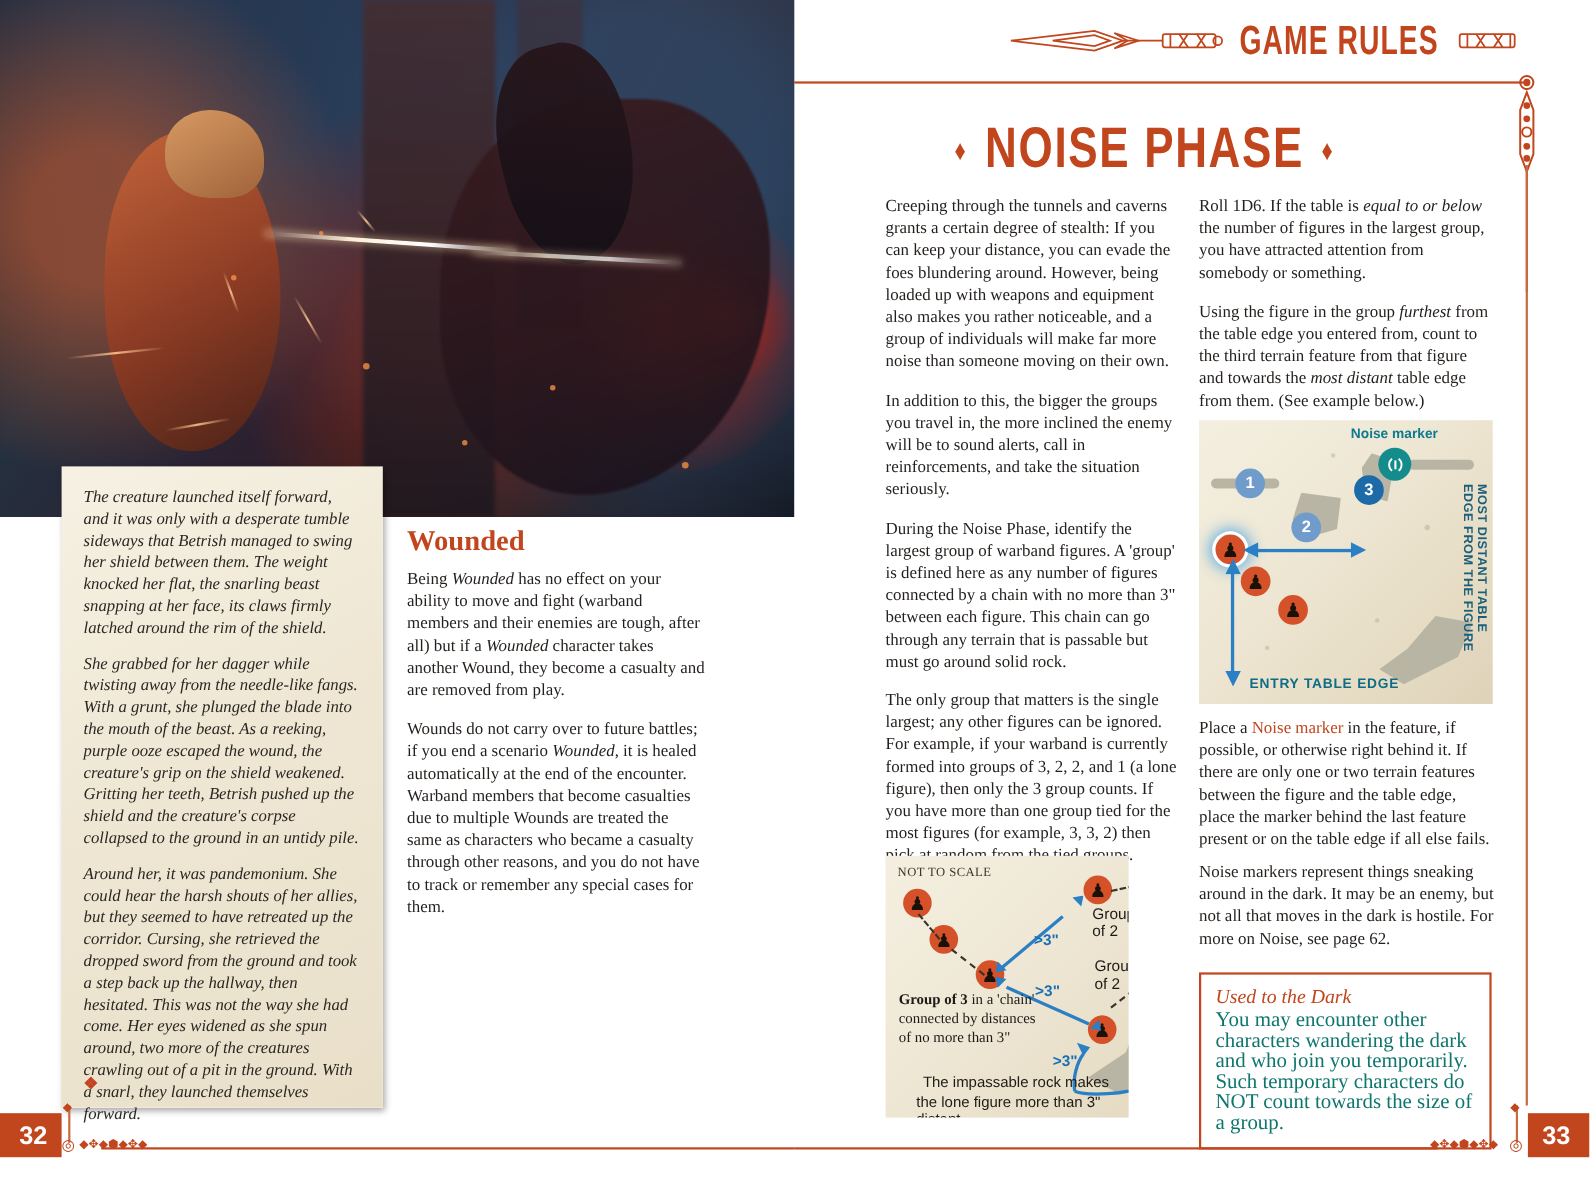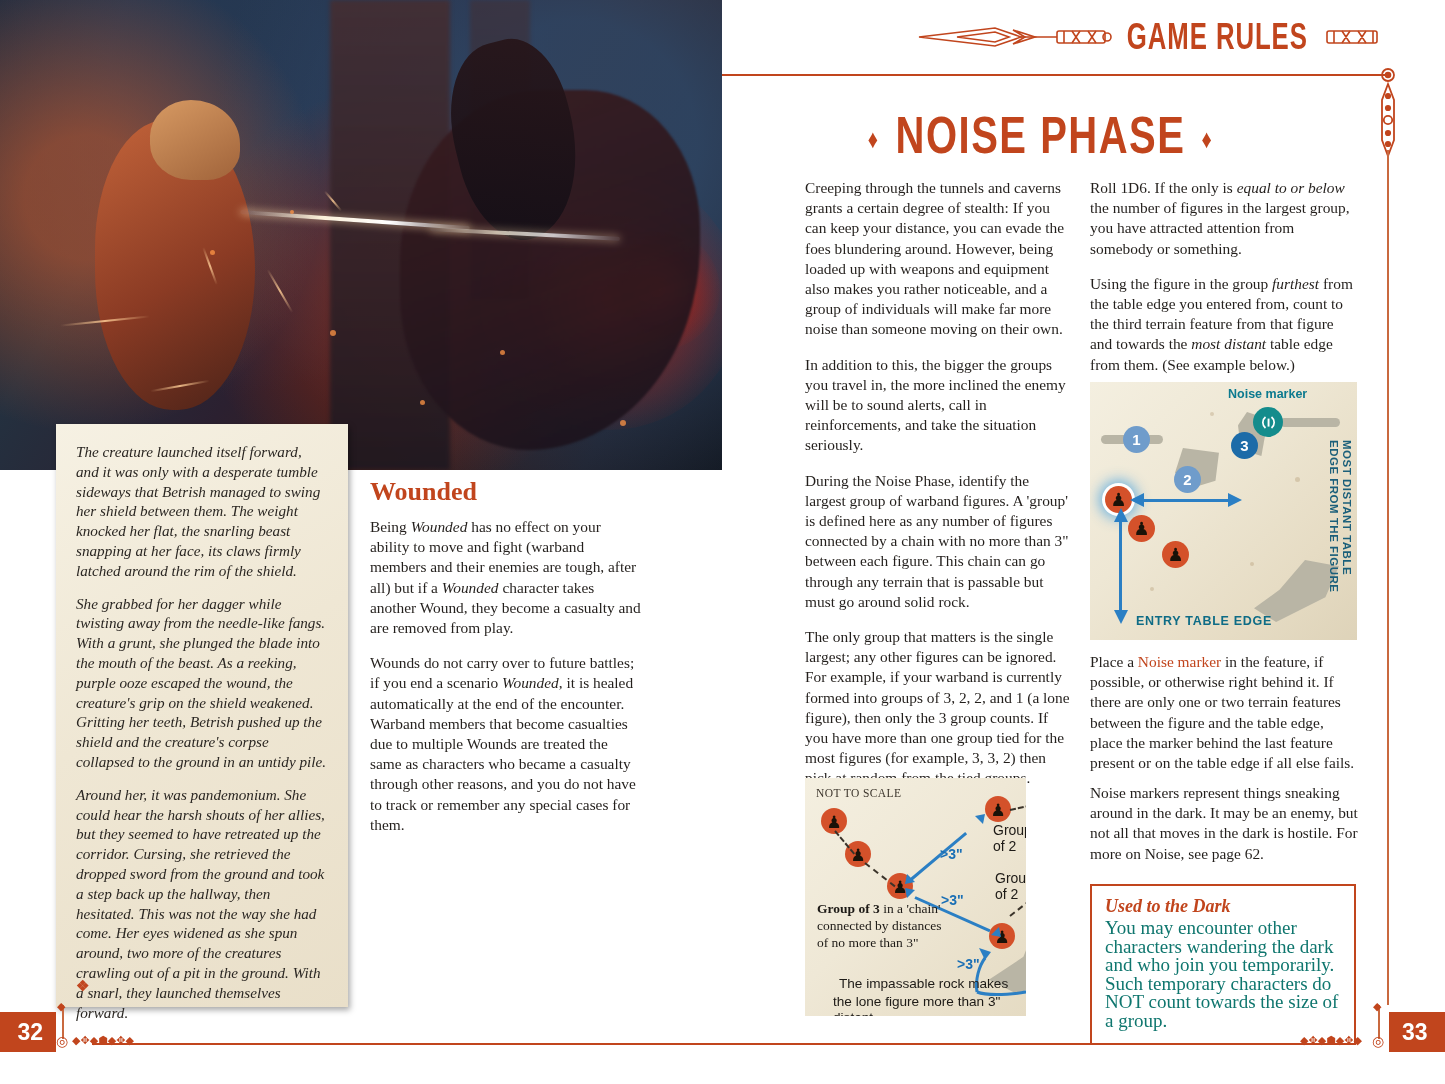--- a/index.html
+++ b/index.html
@@ -81,21 +81,21 @@
   .cfig .silh{position:absolute;left:50%;top:52%;transform:translate(-50%,-50%);color:#1a1208;font-size:17px;line-height:17px;}
   .dash{position:absolute;border-top:2px dashed #3a332a;height:0;transform-origin:left center;}
   .barrow{position:absolute;height:3px;background:#2b7fc4;transform-origin:left center;}
   .ctxt{position:absolute;font-family:"Liberation Sans",sans-serif;font-size:12.5px;color:#1d1a16;line-height:16px;}
   .ctxt.blue{color:#1a6fb5;font-weight:bold;font-size:14px;}
   .ctxt.ser{font-family:Liberation Serif, serif;font-size:13.5px;line-height:17px;}
   .ctxt.ser b{font-weight:bold;}
 
   .sidebar{position:absolute;left:368px;top:884px;width:266px;box-sizing:border-box;
     border:2px solid #c1451d;padding:10px 13px 12px 13px;}
-  .sidebar h4{margin:0 0 2px 0;font-family:"Liberation Serif",serif;font-style:italic;font-weight:bold;
+  .sidebar h4{margin:0 0 2px 0;font-family:"Liberation Serif",serif;font-style:italic;font-weight:normal;
     font-size:18px;color:#c1451d;}
   .sidebar p{margin:0;font-size:19px;line-height:18.6px;color:#0f766e;}
 
   
   .pnum{position:absolute;width:56px;height:40px;background:#c1451d;color:#fff;
     font-family:"Liberation Sans",sans-serif;font-weight:bold;font-size:23px;display:flex;align-items:center;justify-content:center;}
   .pnum.left{left:0;top:1012px;justify-content:flex-end;padding-right:13px;box-sizing:border-box;}
   .pnum.right{right:0;top:1012px;justify-content:flex-start;padding-left:13px;box-sizing:border-box;}
   .foot-rule{position:absolute;height:2px;background:#c1451d;}
   .vrule{position:absolute;width:2px;background:#c9693f;}
@@ -196,21 +196,21 @@
     </div>
 
     <div class="col col-left">
       <p class="body-p">Creeping through the tunnels and caverns grants a certain degree of stealth: If you can keep your distance, you can evade the foes blundering around. However, being loaded up with weapons and equipment also makes you rather noticeable, and a group of individuals will make far more noise than someone moving on their own.</p>
       <p class="body-p">In addition to this, the bigger the groups you travel in, the more inclined the enemy will be to sound alerts, call in reinforcements, and take the situation seriously.</p>
       <p class="body-p"><span>During the Noise Phase, identify the largest group of warband figures. A 'group' is defined here as any number of figures connected by a chain with no more than </span><b>3"</b><span> between each figure. This chain can go through any terrain that is passable but must go around solid rock.</span></p>
       <p class="body-p">The only group that matters is the single largest; any other figures can be ignored. For example, if your warband is currently formed into groups of 3, 2, 2, and 1 (a lone figure), then only the 3 group counts. If you have more than one group tied for the most figures (for example, 3, 3, 2) then pick at random from the tied groups.</p>
     </div>
 
     <div class="col col-right">
-      <p class="body-p"><span>Roll </span><b>1D6</b><span>. If the only is </span><em>equal to or below</em><span> the number of figures in the largest group, you have attracted attention from somebody or something.</span></p>
+      <p class="body-p"><span>Roll </span><b>1D6</b><span>. If the table is </span><em>equal to or below</em><span> the number of figures in the largest group, you have attracted attention from somebody or something.</span></p>
       <p class="body-p"><span>Using the figure in the group </span><em>furthest</em><span> from the table edge you entered from, count to the </span><b>third</b><span> terrain feature from that figure and towards the </span><em>most distant</em><span> table edge from them. (See example below.)</span></p>
     </div>
 
     <div class="mapbox">
       <div class="speck" style="left:34px;top:58px;width:5px;height:5px;"></div>
       <div class="speck" style="left:160px;top:180px;width:4px;height:4px;"></div>
       <div class="speck" style="left:205px;top:95px;width:5px;height:5px;"></div>
       <div class="speck" style="left:60px;top:205px;width:4px;height:4px;"></div>
       <div class="speck" style="left:120px;top:30px;width:4px;height:4px;"></div>
 

